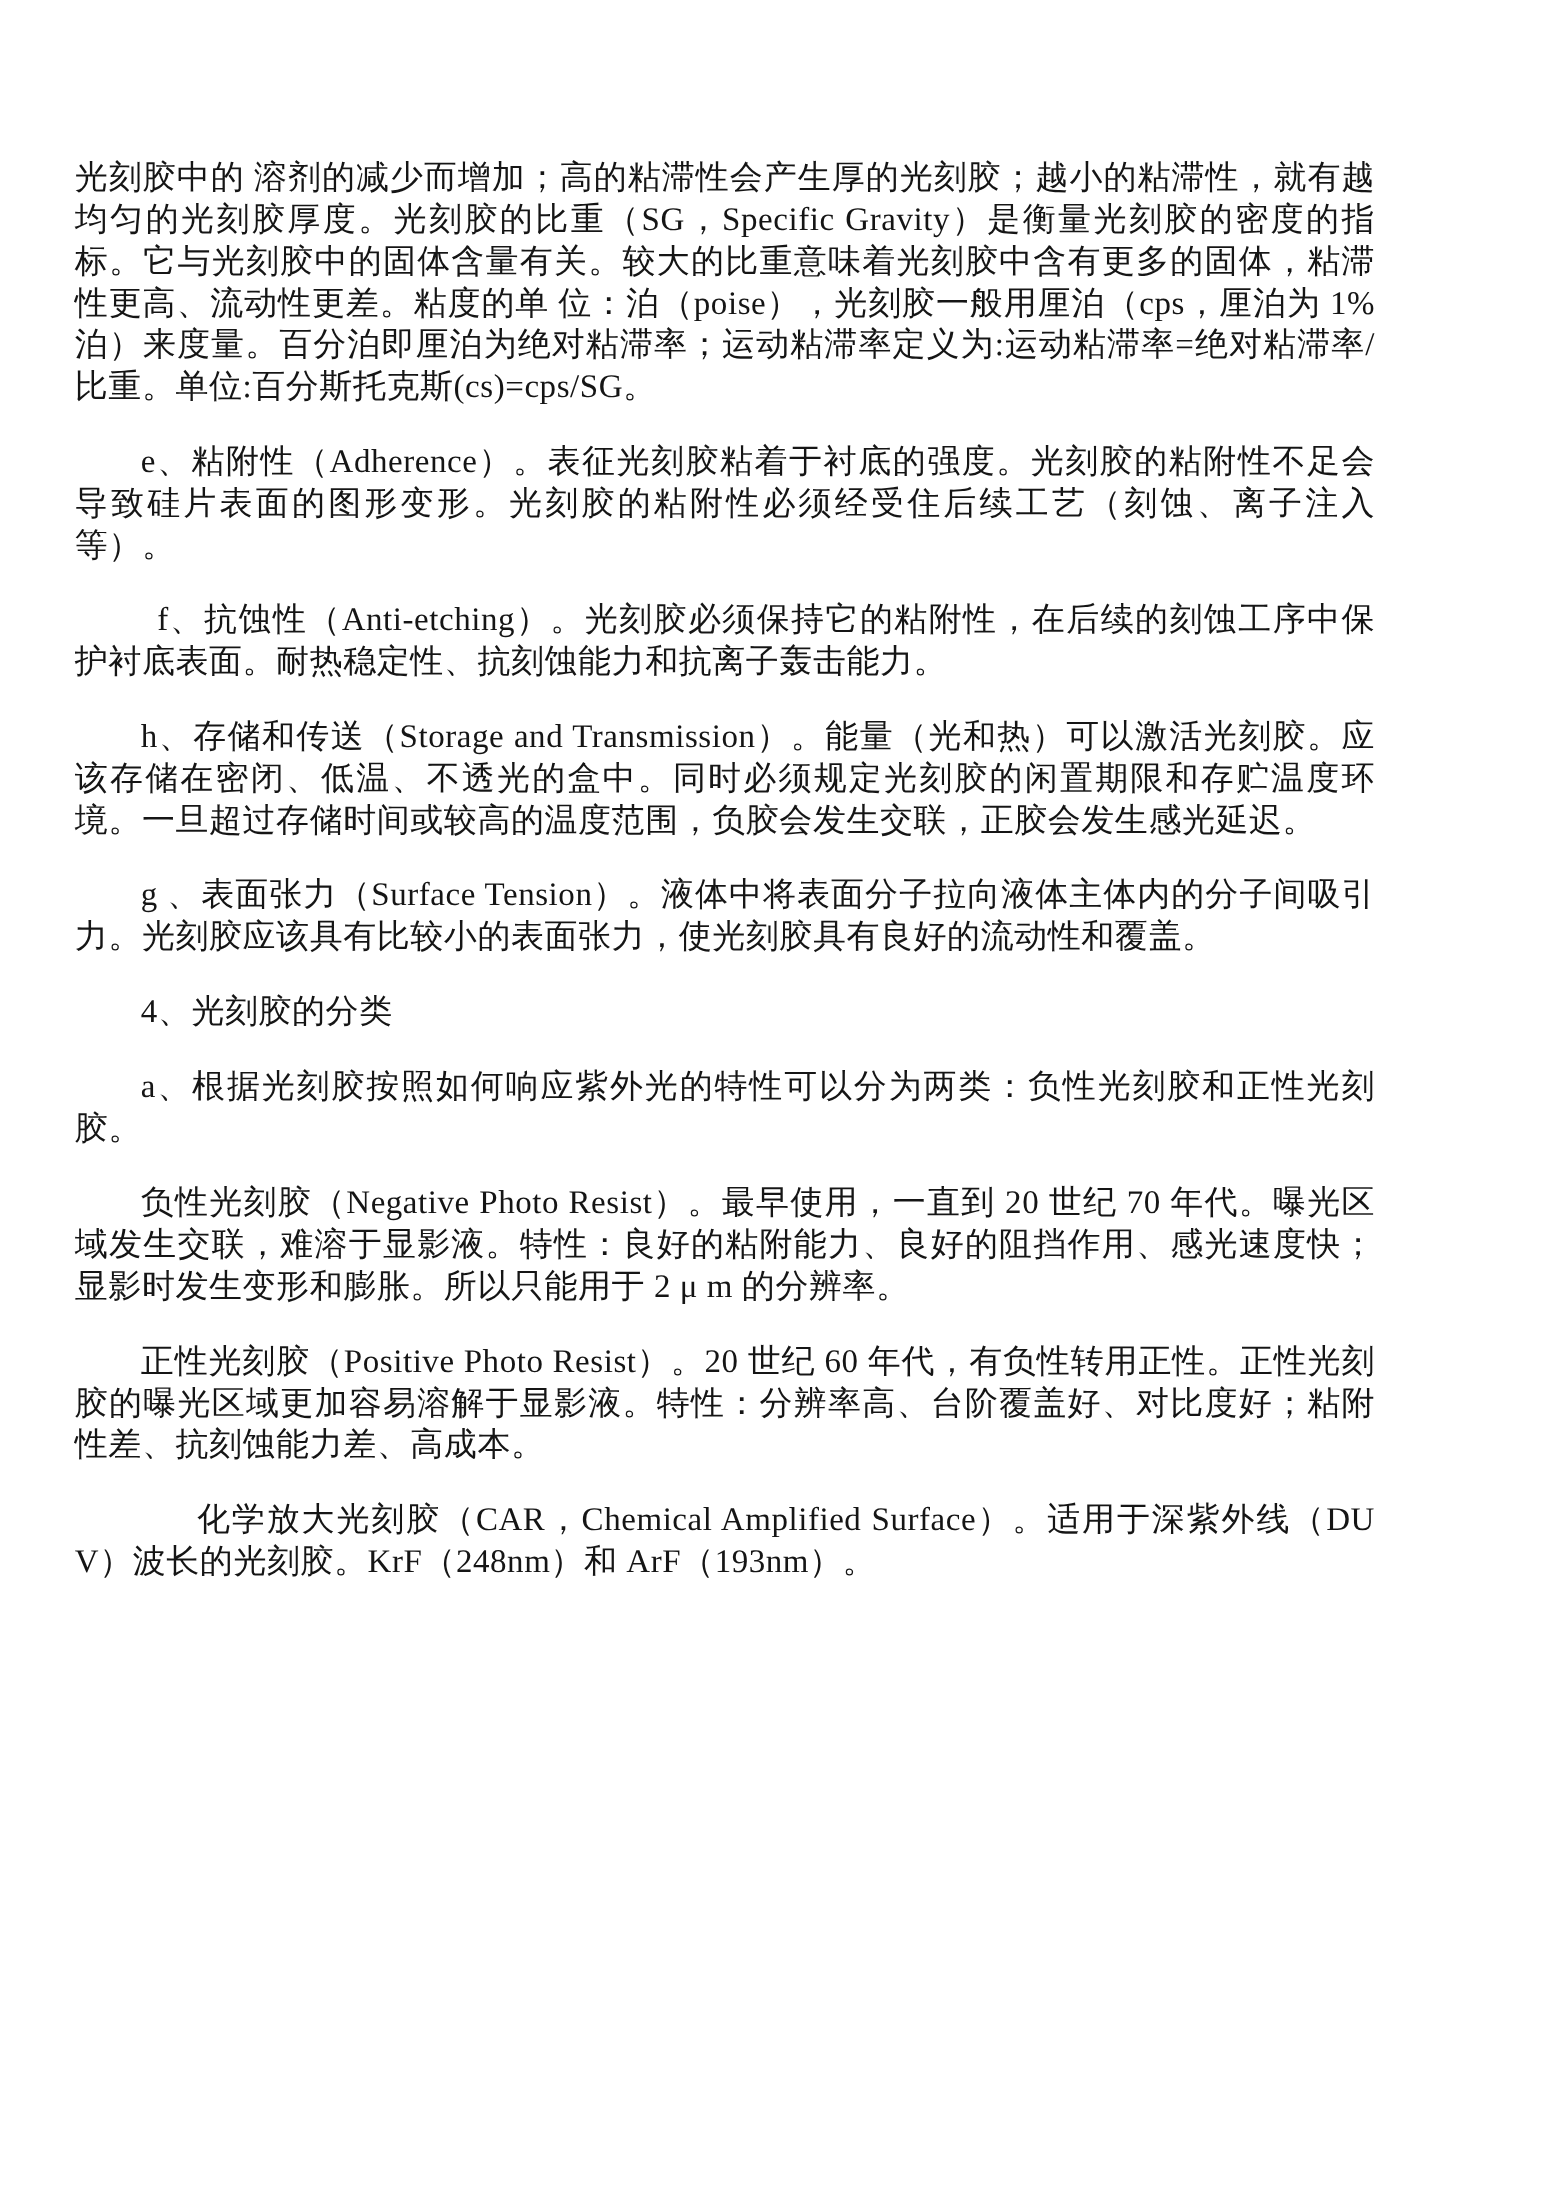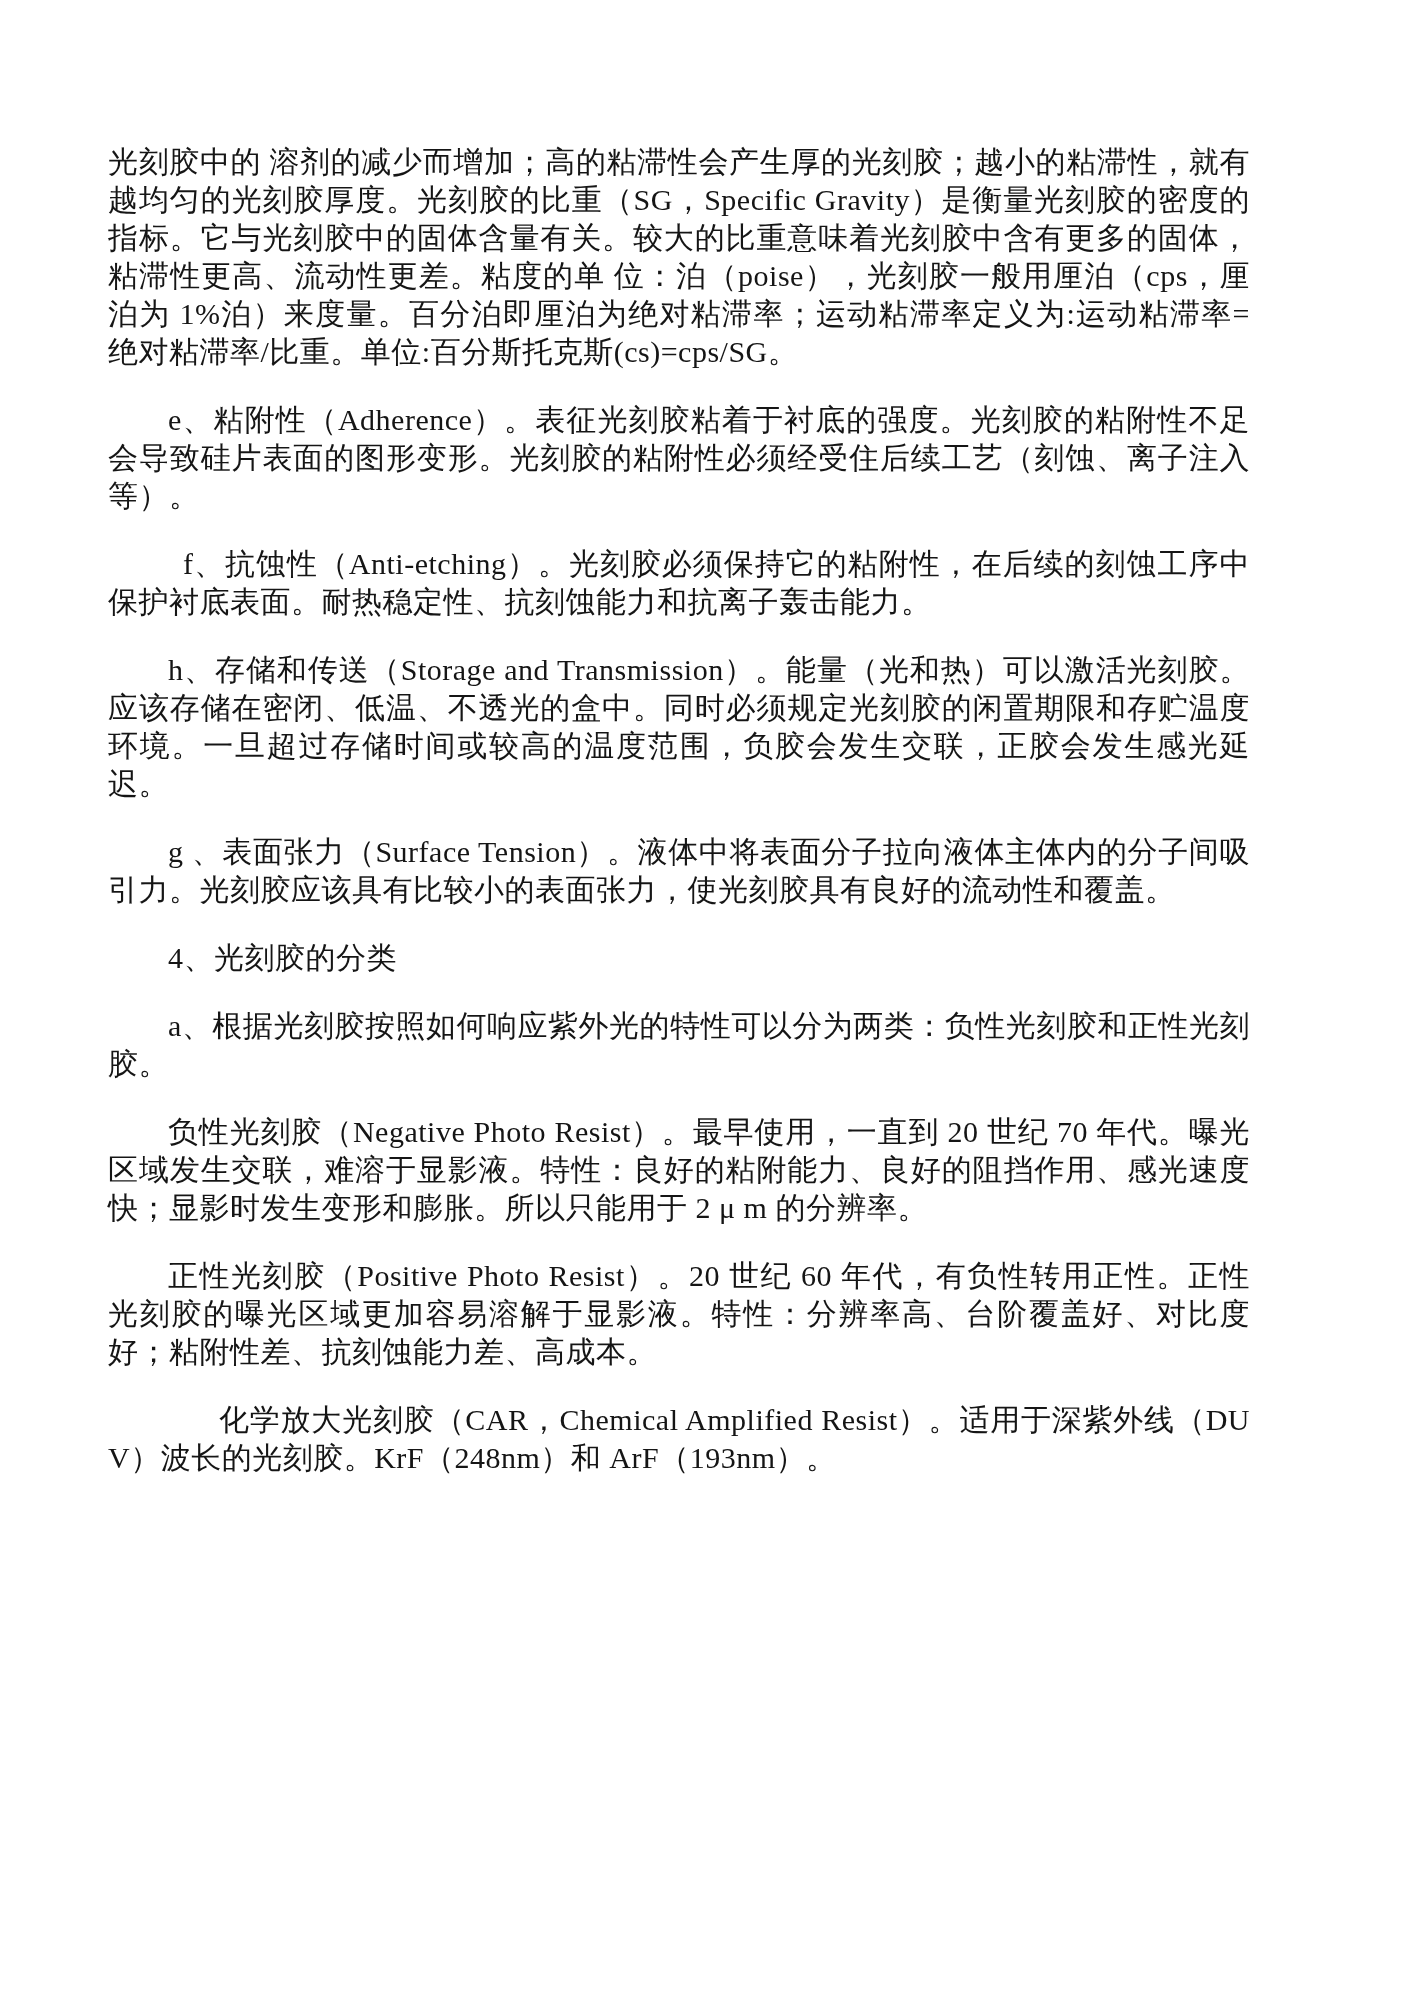--- a/index.html
+++ b/index.html
@@ -9,21 +9,21 @@
   }
   body {
     width: 1414px;
     height: 2000px;
     overflow: hidden;
   }
   .page {
     box-sizing: border-box;
     width: 1414px;
     height: 2000px;
-    padding: 143px 164px 0 108px;
+    padding: 143px 164px 0 68px;
     background: #ffffff;
     font-family: "Liberation Serif", "DejaVu Serif", serif;
     color: #151515;
   }
   .page p {
     margin: 0 0 30px 0;
     font-size: 30px;
     line-height: 38px;
     letter-spacing: 0.5px;
     text-align: justify;
@@ -41,14 +41,14 @@
 <div class="page">
   <p class="indent-0">光刻胶中的 溶剂的减少而增加；高的粘滞性会产生厚的光刻胶；越小的粘滞性，就有越均匀的光刻胶厚度。光刻胶的比重（SG，Specific Gravity）是衡量光刻胶的密度的指标。它与光刻胶中的固体含量有关。较大的比重意味着光刻胶中含有更多的固体，粘滞性更高、流动性更差。粘度的单 位：泊（poise），光刻胶一般用厘泊（cps，厘泊为 1%泊）来度量。百分泊即厘泊为绝对粘滞率；运动粘滞率定义为:运动粘滞率=绝对粘滞率/比重。单位:百分斯托克斯(cs)=cps/SG。</p>
   <p class="indent-2">e、粘附性（Adherence）。表征光刻胶粘着于衬底的强度。光刻胶的粘附性不足会导致硅片表面的图形变形。光刻胶的粘附性必须经受住后续工艺（刻蚀、离子注入等）。</p>
   <p class="indent-2-5">f、抗蚀性（Anti-etching）。光刻胶必须保持它的粘附性，在后续的刻蚀工序中保护衬底表面。耐热稳定性、抗刻蚀能力和抗离子轰击能力。</p>
   <p class="indent-2">h、存储和传送（Storage and Transmission）。能量（光和热）可以激活光刻胶。应该存储在密闭、低温、不透光的盒中。同时必须规定光刻胶的闲置期限和存贮温度环境。一旦超过存储时间或较高的温度范围，负胶会发生交联，正胶会发生感光延迟。</p>
   <p class="indent-2">g 、表面张力（Surface Tension）。液体中将表面分子拉向液体主体内的分子间吸引力。光刻胶应该具有比较小的表面张力，使光刻胶具有良好的流动性和覆盖。</p>
   <p class="indent-2">4、光刻胶的分类</p>
   <p class="indent-2">a、根据光刻胶按照如何响应紫外光的特性可以分为两类：负性光刻胶和正性光刻胶。</p>
   <p class="indent-2">负性光刻胶（Negative Photo Resist）。最早使用，一直到 20 世纪 70 年代。曝光区域发生交联，难溶于显影液。特性：良好的粘附能力、良好的阻挡作用、感光速度快；显影时发生变形和膨胀。所以只能用于 2 μ m 的分辨率。</p>
   <p class="indent-2">正性光刻胶（Positive Photo Resist）。20 世纪 60 年代，有负性转用正性。正性光刻胶的曝光区域更加容易溶解于显影液。特性：分辨率高、台阶覆盖好、对比度好；粘附性差、抗刻蚀能力差、高成本。</p>
-  <p class="indent-3-7">化学放大光刻胶（CAR，Chemical Amplified Resist）。适用于深紫外线（DUV）波长的光刻胶。KrF（248nm）和 ArF（193nm）。</p>
+  <p class="indent-3-7">化学放大光刻胶（CAR，Chemical Amplified Surface）。适用于深紫外线（DUV）波长的光刻胶。KrF（248nm）和 ArF（193nm）。</p>
 </div>
 
 </body></html>

